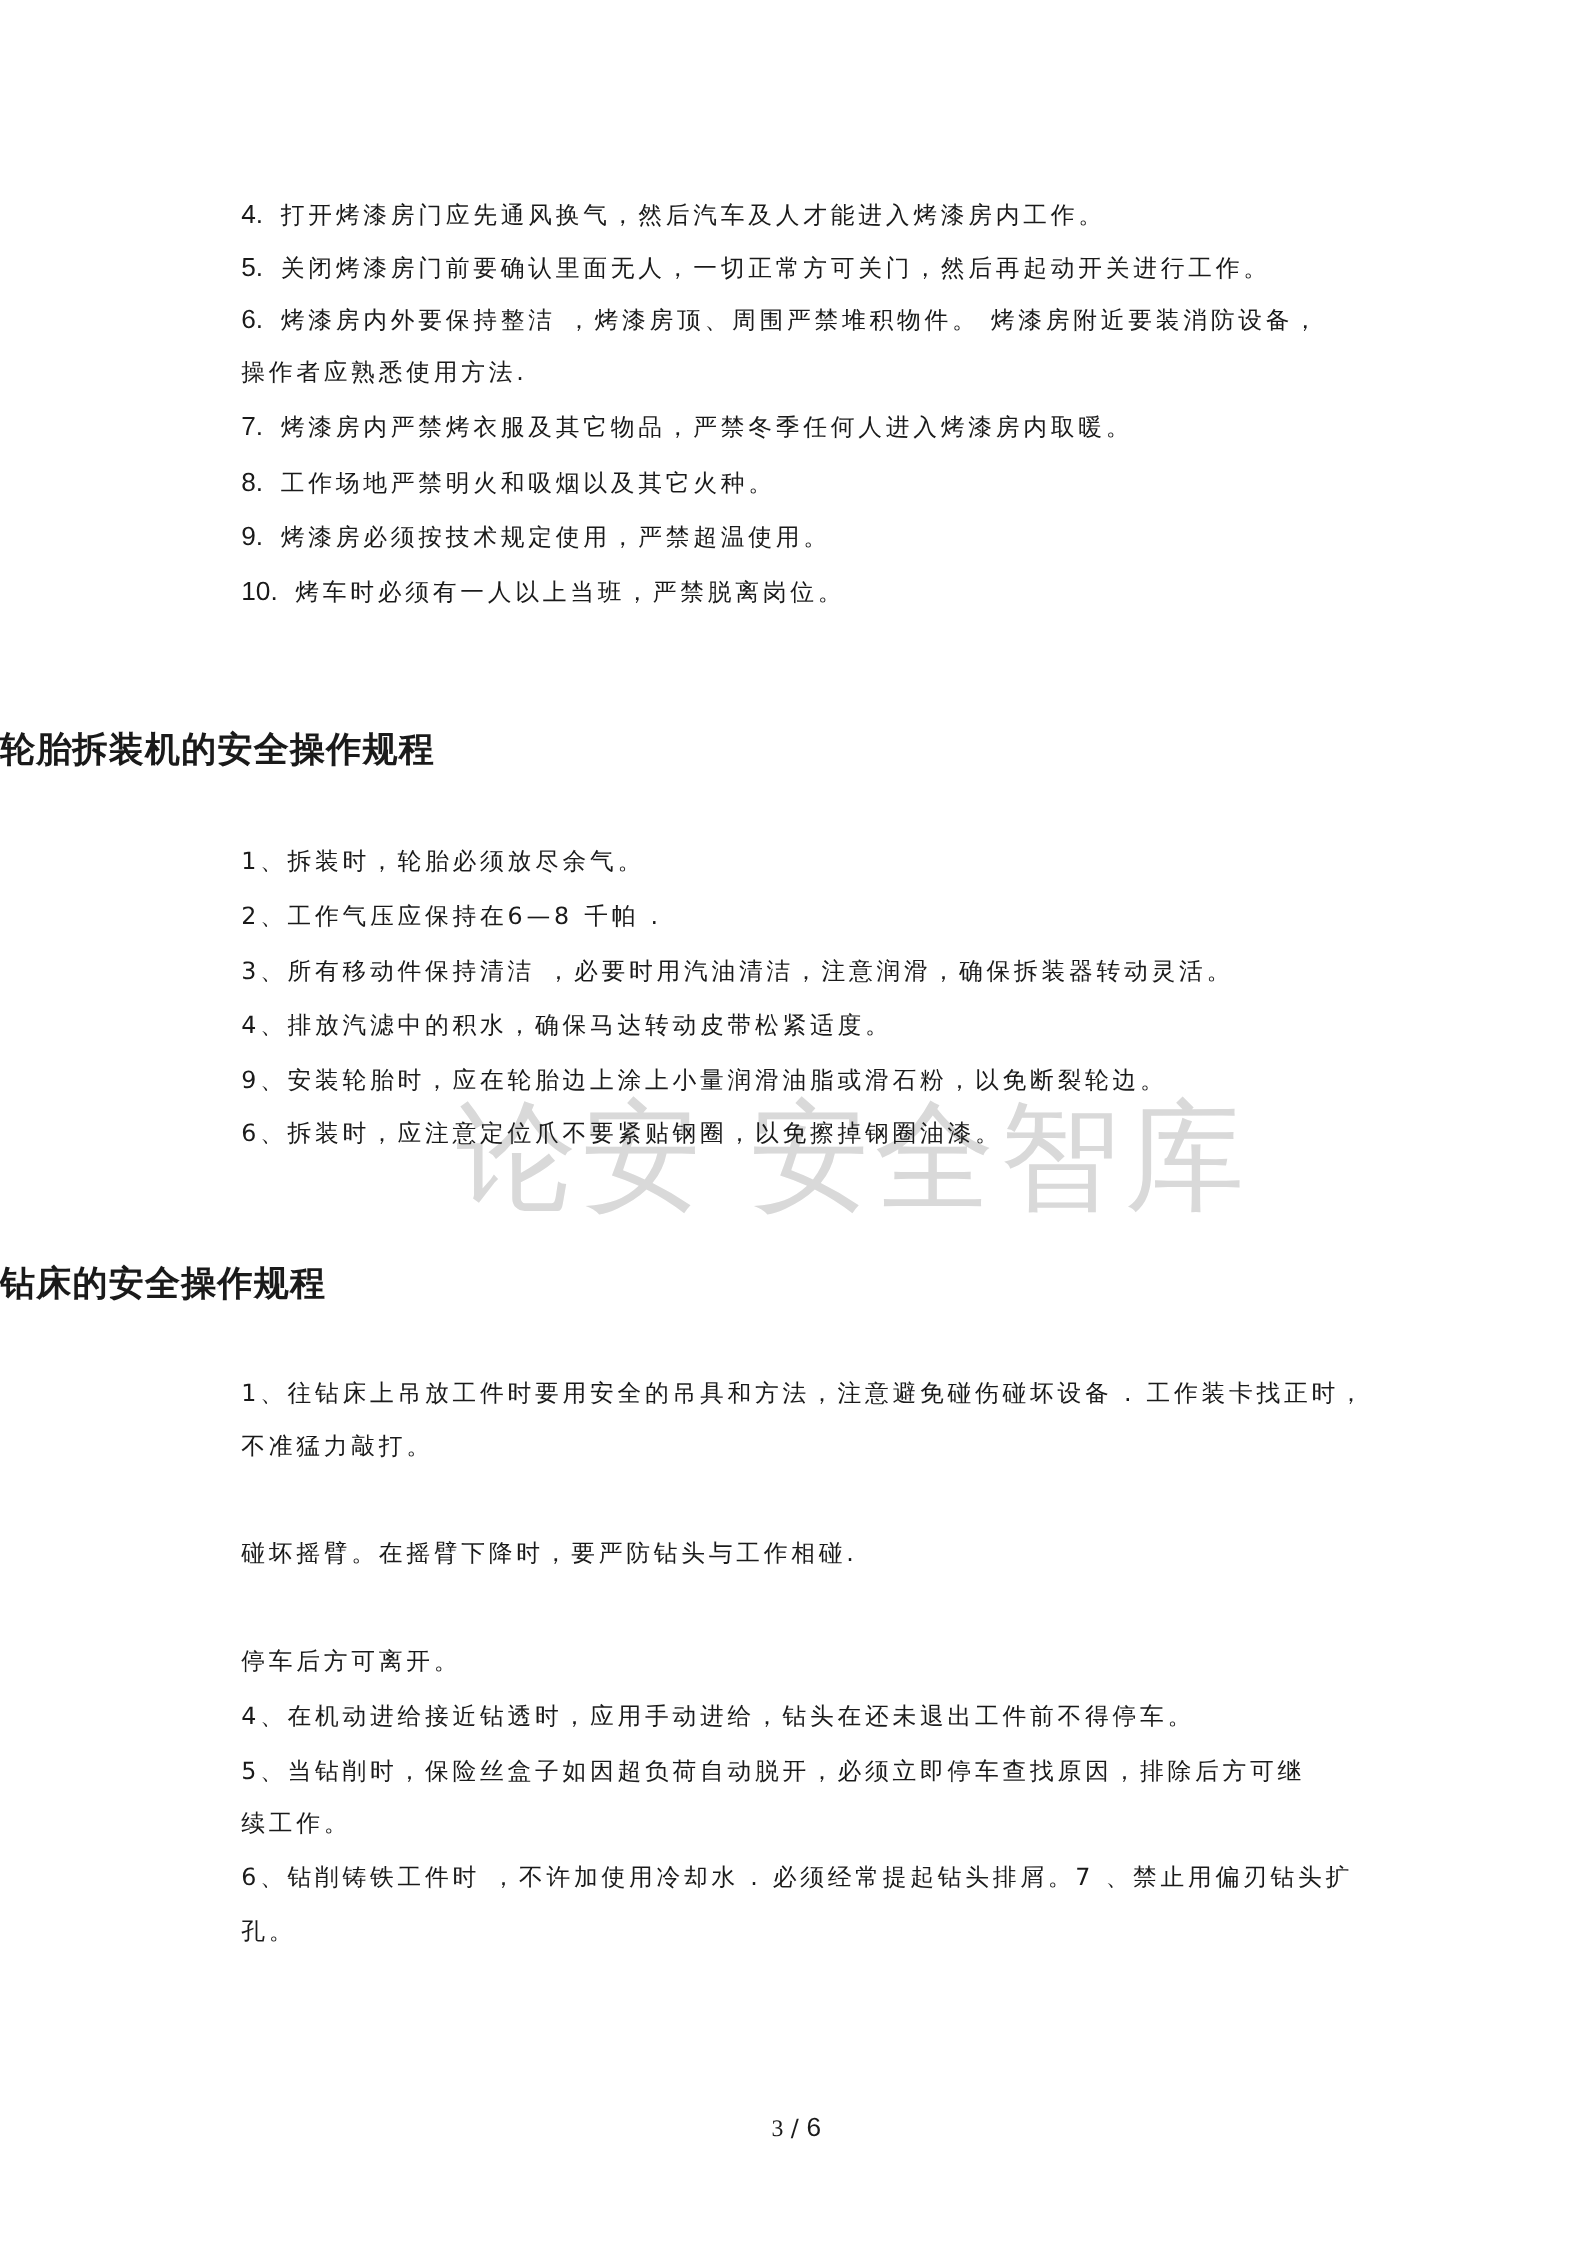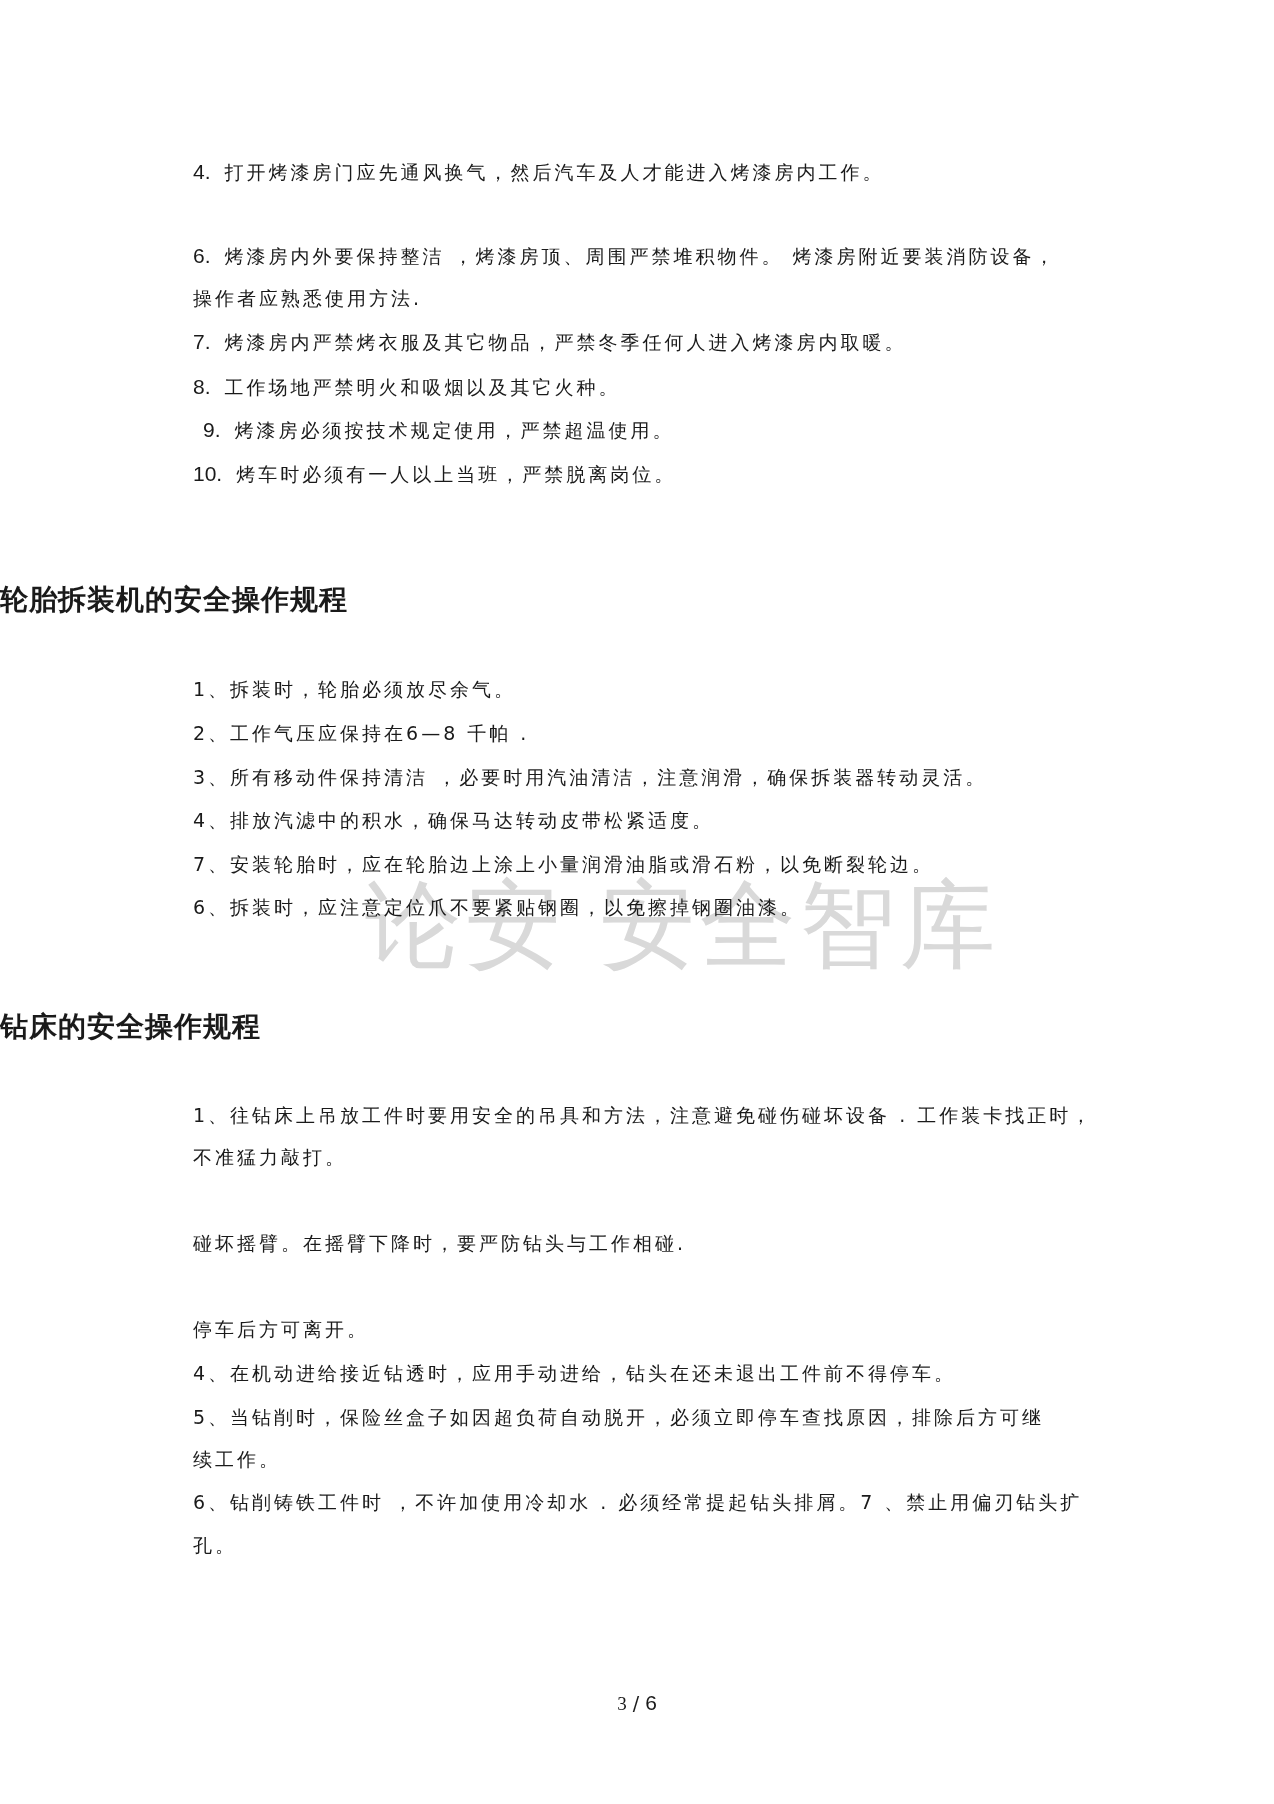--- a/index.html
+++ b/index.html
@@ -20,43 +20,46 @@
 
 <div class="page">
 
   <div class="watermark">论安 安全智库</div>
 
   <div class="text-layer">
 
     <div class="line" style="top:160px;">
       <span class="num">4.</span><span>打开烤漆房门应先通风换气，然后汽车及人才能进入烤漆房内工作。</span>
     </div>
+    <div class="line" style="top:203px;">
+      <span class="num">5.</span><span>关闭烤漆房门前要确认里面无人，一切正常方可关门，然后再起动开关进行工作。</span>
+    </div>
     <div class="line" style="top:244px;">
       <span class="num">6.</span><span>烤漆房内外要保持整洁 ，烤漆房顶、周围严禁堆积物件。 烤漆房附近要装消防设备，</span>
     </div>
     <div class="line" style="top:286px;">操作者应熟悉使用方法.</div>
     <div class="line" style="top:330px;text-align:right;">
       <span class="num">7.</span><span>烤漆房内严禁烤衣服及其它物品，严禁冬季任何人进入烤漆房内取暖。</span>
     </div>
     <div class="line" style="top:375px;">
       <span class="num">8.</span><span>工作场地严禁明火和吸烟以及其它火种。</span>
     </div>
-    <div class="line" style="top:418px;margin-left:10px;">
+    <div class="line" style="top:418px;">
       <span class="num">9.</span><span>烤漆房必须按技术规定使用，严禁超温使用。</span>
     </div>
     <div class="line" style="top:462px;">
       <span class="num">10.</span><span>烤车时必须有一人以上当班，严禁脱离岗位。</span>
     </div>
 
     <div class="title" style="top:583px;">轮胎拆装机的安全操作规程</div>
     <div class="line" style="top:677px;text-align:right;">1、拆装时，轮胎必须放尽余气。</div>
     <div class="line" style="top:721px;">2、工作气压应保持在6—8 千帕 .</div>
     <div class="line" style="top:765px;">3、所有移动件保持清洁 ，必要时用汽油清洁，注意润滑，确保拆装器转动灵活。</div>
     <div class="line" style="top:808px;">4、排放汽滤中的积水，确保马达转动皮带松紧适度。</div>
-    <div class="line" style="top:852px;">7、安装轮胎时，应在轮胎边上涂上小量润滑油脂或滑石粉，以免断裂轮边。</div>
+    <div class="line" style="top:852px;">9、安装轮胎时，应在轮胎边上涂上小量润滑油脂或滑石粉，以免断裂轮边。</div>
     <div class="line" style="top:895px;">6、拆装时，应注意定位爪不要紧贴钢圈，以免擦掉钢圈油漆。</div>
 
     <div class="title" style="top:1010px;">钻床的安全操作规程</div>
     <div class="line" style="top:1103px;">1、往钻床上吊放工件时要用安全的吊具和方法，注意避免碰伤碰坏设备 . 工作装卡找正时，</div>
     <div class="line" style="top:1145px;">不准猛力敲打。</div>
     <div class="line" style="top:1231px;">碰坏摇臂。在摇臂下降时，要严防钻头与工作相碰.</div>
     <div class="line" style="top:1317px;">停车后方可离开。</div>
     <div class="line" style="top:1361px;">4、在机动进给接近钻透时，应用手动进给，钻头在还未退出工件前不得停车。</div>
     <div class="line" style="top:1405px;">5、当钻削时，保险丝盒子如因超负荷自动脱开，必须立即停车查找原因，排除后方可继</div>
     <div class="line" style="top:1447px;">续工作。</div>

